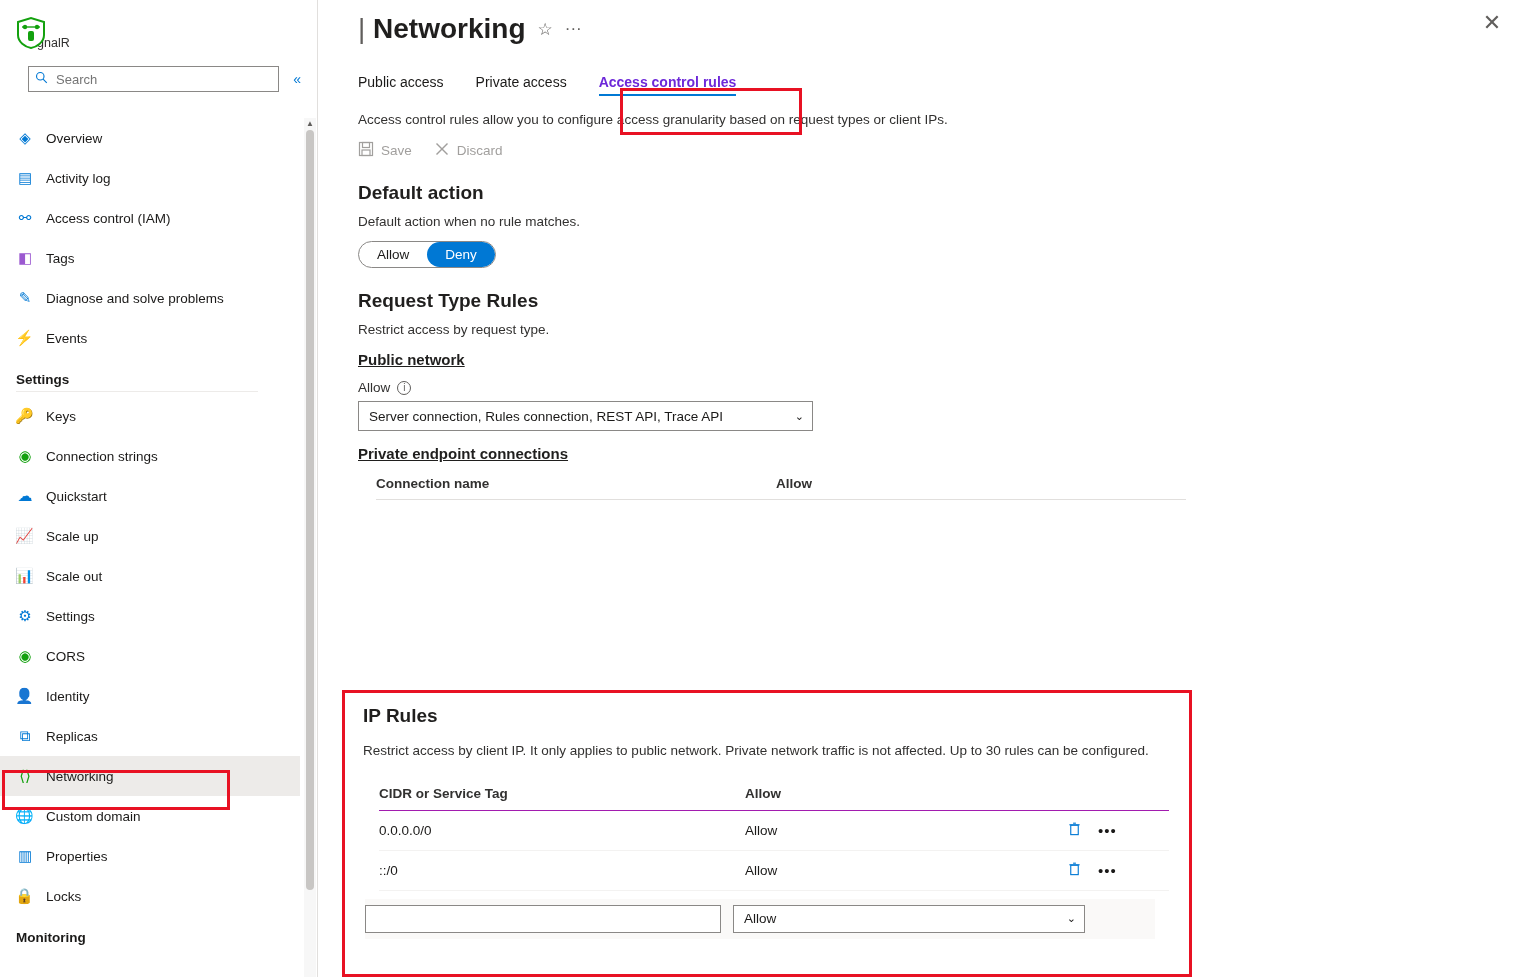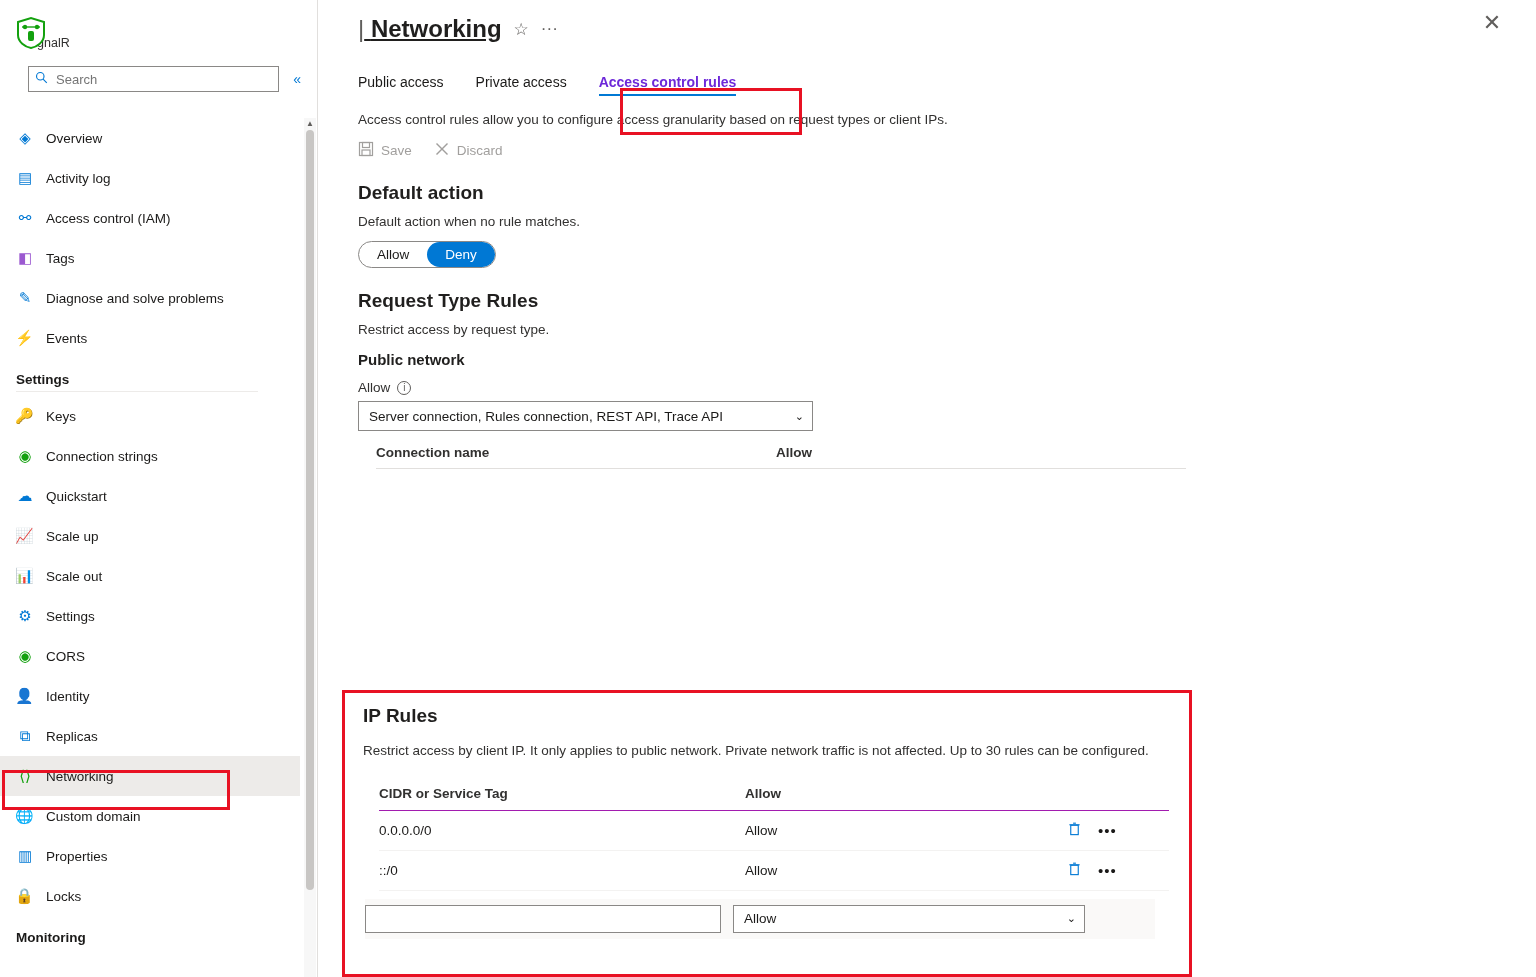--- a/index.html
+++ b/index.html
@@ -111,21 +111,21 @@
   .main {
     position: absolute; left: 318px; top: 0;
     right: 0; bottom: 0;
   }
   .title-row {
     display: flex; align-items: center;
     gap: 12px; padding: 8px 0 0 40px;
     height: 50px;
   }
   .title {
-    font-size: 24px; font-weight: bold; color: #201f1e; text-decoration: underline;
+    font-size: 28px; font-weight: bold; color: #201f1e;
   }
   .title-bar { color: #605e5c; font-weight: normal; }
   .star-icon, .ellipsis-icon {
     color: #605e5c; font-size: 17px; cursor: pointer;
   }
   .close-icon {
     position: absolute; right: 30px; top: 10px;
     font-size: 22px; color: #605e5c; cursor: pointer;
     width: 28px; height: 28px; text-align: center; line-height: 26px;
   }
@@ -176,21 +176,21 @@
     font-size: 19px; font-weight: bold;
     color: #201f1e;
     padding: 22px 0 0 40px;
   }
   .body-text {
     font-size: 13.5px; color: #323130;
     padding: 10px 0 0 40px;
   }
   .section-h3 {
     font-size: 15px; font-weight: bold;
-    color: #201f1e; padding: 14px 0 0 40px;
+    color: #201f1e; padding: 14px 0 0 40px; text-decoration: underline;
   }
 
   .toggle {
     margin: 12px 0 0 40px;
     display: inline-flex;
     border: 1px solid #8a8886;
     border-radius: 14px;
     overflow: hidden;
     height: 27px;
     background: #fff;
@@ -475,20 +475,21 @@
 
     <div class="field-label">
       <span>Allow</span>
       <span class="info-icon">i</span>
     </div>
     <div class="dropdown">
       <span>Server connection, Rules connection, REST API, Trace API</span>
       <span class="chev">⌄</span>
     </div>
 
+    <div class="section-h3">Private endpoint connections</div>
     <div class="table-head">
       <span class="th-name">Connection name</span>
       <span>Allow</span>
     </div>
 
     
     <div class="iprules">
       <h2>IP Rules</h2>
       <p>Restrict access by client IP. It only applies to public network. Private network traffic is not affected. Up to 30 rules can be configured.</p>
 

